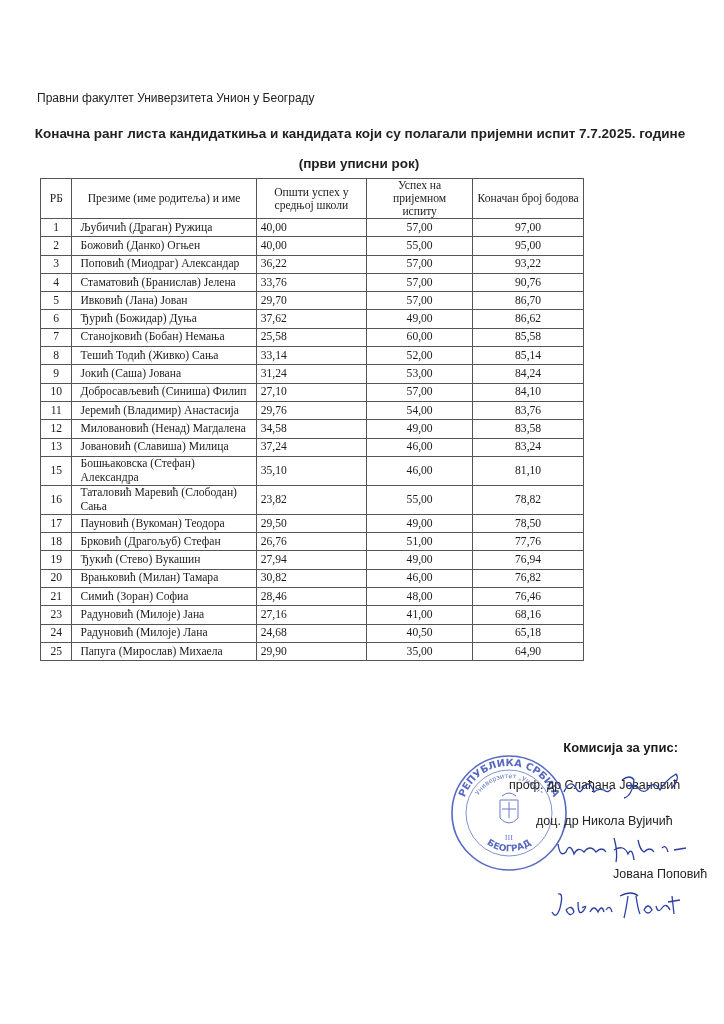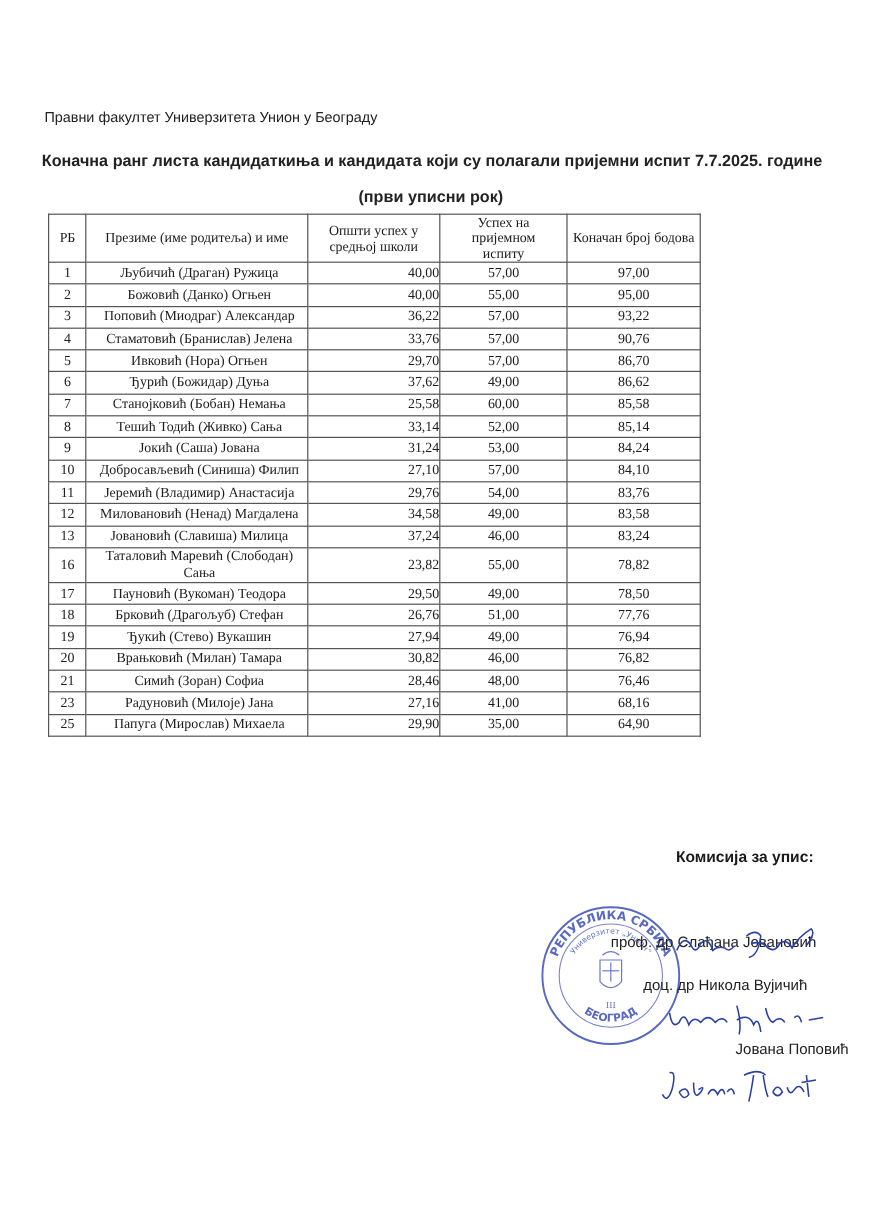--- a/index.html
+++ b/index.html
@@ -5,25 +5,25 @@
   html, body { margin: 0; padding: 0; background: #ffffff; }
   body { width: 724px; height: 1024px; position: relative; overflow: hidden; font-family: "Liberation Sans", sans-serif; color: #1a1a1a; }
   .faculty { position: absolute; left: 37px; top: 91px; font-size: 12px; font-family: "Liberation Sans", sans-serif; color: #222; }
   .title { position: absolute; left: 0; width: 724px; text-align: center; font-weight: bold; font-size: 13.5px; color: #222; }
   .title.t1 { top: 126px; left: -2px; }
   .title.t2 { top: 156px; left: -3px; }
   table.rank { position: absolute; left: 40px; top: 178px; width: 544px; border-collapse: collapse; font-family: Liberation Serif, serif; font-size: 11.6px; color: #1c1c1c; }
   table.rank th, table.rank td { border: 1px solid #555; padding: 0 4px; height: 17.3px; line-height: 14px; }
   table.rank th { font-weight: normal; height: 33px; text-align: center; line-height: 13px; }
   table.rank td.rb { text-align: center; width: 25px; }
-  table.rank td.name { text-align: center; padding-left: 8px; }
+  table.rank td.name { text-align: left; padding-left: 8px; }
   table.rank td.num { text-align: center; }
-  table.rank td.num.right { text-align: right; padding-right: 0; }
+  table.rank td.num.right { text-align: left; padding-right: 0; }
   col.c1 { width: 34px; } col.c2 { width: 209px; } col.c3 { width: 127px; } col.c4 { width: 118px; } col.c5 { width: 127px; }
-  .committee { position: absolute; right: 46px; top: 706px; font-weight: bold; font-size: 13px; }
+  .committee { position: absolute; right: 46px; top: 740px; font-weight: bold; font-size: 13px; }
   .member { position: absolute; font-size: 12.5px; color: #222; }
   .m1 { left: 509px; top: 761px; margin-top: 17px; }
   .m2 { left: 536px; top: 814px; }
   .m3 { left: 577px; top: 867px; margin-left: 36px; }
   .stamp { position: absolute; left: 448px; top: 752px; width: 122px; height: 122px; }
   .sig { position: absolute; }
 </style>
 </head>
 <body>
 
@@ -72,21 +72,21 @@
       </tr>
       <tr>
         <td class="rb">4</td>
         <td class="name">Стаматовић (Бранислав) Јелена</td>
         <td class="num right">33,76</td>
         <td class="num">57,00</td>
         <td class="num">90,76</td>
       </tr>
       <tr>
         <td class="rb">5</td>
-        <td class="name">Ивковић (Нора) Огњен</td>
+        <td class="name">Ивковић (Лана) Јован</td>
         <td class="num right">29,70</td>
         <td class="num">57,00</td>
         <td class="num">86,70</td>
       </tr>
       <tr>
         <td class="rb">6</td>
         <td class="name">Ђурић (Божидар) Дуња</td>
         <td class="num right">37,62</td>
         <td class="num">49,00</td>
         <td class="num">86,62</td>
@@ -134,20 +134,27 @@
         <td class="num">83,58</td>
       </tr>
       <tr>
         <td class="rb">13</td>
         <td class="name">Јовановић (Славиша) Милица</td>
         <td class="num right">37,24</td>
         <td class="num">46,00</td>
         <td class="num">83,24</td>
       </tr>
       <tr>
+        <td class="rb">15</td>
+        <td class="name">Бошњаковска (Стефан) Александра</td>
+        <td class="num right">35,10</td>
+        <td class="num">46,00</td>
+        <td class="num">81,10</td>
+      </tr>
+      <tr>
         <td class="rb">16</td>
         <td class="name">Таталовић Маревић (Слободан) Сања</td>
         <td class="num right">23,82</td>
         <td class="num">55,00</td>
         <td class="num">78,82</td>
       </tr>
       <tr>
         <td class="rb">17</td>
         <td class="name">Пауновић (Вукоман) Теодора</td>
         <td class="num right">29,50</td>
@@ -181,20 +188,27 @@
         <td class="num right">28,46</td>
         <td class="num">48,00</td>
         <td class="num">76,46</td>
       </tr>
       <tr>
         <td class="rb">23</td>
         <td class="name">Радуновић (Милоје) Јана</td>
         <td class="num right">27,16</td>
         <td class="num">41,00</td>
         <td class="num">68,16</td>
+      </tr>
+      <tr>
+        <td class="rb">24</td>
+        <td class="name">Радуновић (Милоје) Лана</td>
+        <td class="num right">24,68</td>
+        <td class="num">40,50</td>
+        <td class="num">65,18</td>
       </tr>
       <tr>
         <td class="rb">25</td>
         <td class="name">Папуга (Мирослав) Михаела</td>
         <td class="num right">29,90</td>
         <td class="num">35,00</td>
         <td class="num">64,90</td>
       </tr>
     </tbody>
 </table>

